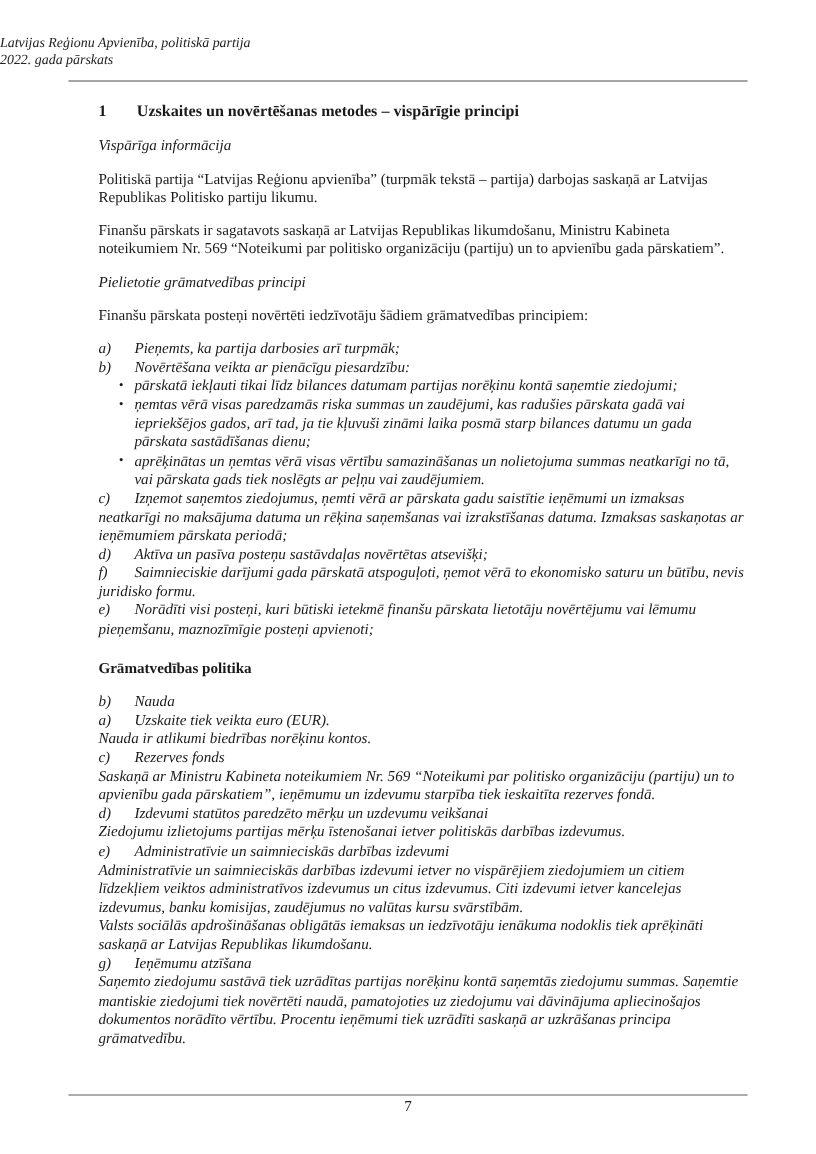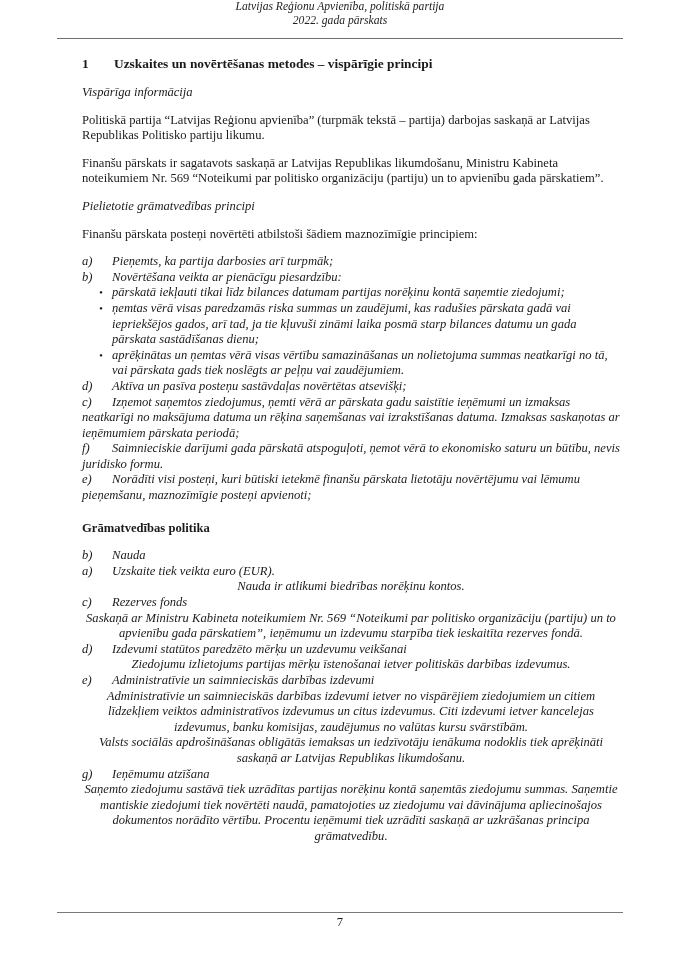--- a/index.html
+++ b/index.html
@@ -11,21 +11,21 @@
     font-family: "Liberation Serif", "DejaVu Serif", serif;
     font-size: 12.6px;
     line-height: 15.6px;
     position: relative;
     overflow: hidden;
   }
   .page { position: relative; width: 680px; height: 962px; }
 
   
   .doc-header {
-    text-align: center;
+    padding-top: 29px;
     font-style: italic;
     font-size: 11.6px;
     line-height: 14px;
     color: #222;
   }
   .rule {
     border: none;
     border-top: 1px solid #6e6e6e;
     margin: 10px 57px 0 57px;
   }
@@ -57,21 +57,21 @@
     position: relative;
     margin: 0 0 0 30px;
     padding-left: 0;
   }
   .bullet .marker {
     position: absolute;
     left: -13px;
     top: 0;
     font-size: 11px;
   }
-  .plain { margin: 0; text-align: center; }
+  .plain { margin: 0; }
   .bold-heading {
     font-size: 12.6px;
     font-weight: bold;
     margin: 17px 0 0 0;
     line-height: 15.6px;
   }
 
   
   .doc-footer {
     position: absolute;
@@ -106,32 +106,32 @@
   <div class="content">
 
     <h1 class="section-heading"><span class="num">1</span><span>Uzskaites un novērtēšanas metodes – vispārīgie principi</span></h1>
 
     <p class="italic-heading">Vispārīga informācija</p>
     <p class="para">Politiskā partija “Latvijas Reģionu apvienība” (turpmāk tekstā – partija) darbojas saskaņā ar Latvijas Republikas Politisko partiju likumu.</p>
 
     <p class="para">Finanšu pārskats ir sagatavots saskaņā ar Latvijas Republikas likumdošanu, Ministru Kabineta noteikumiem Nr. 569 “Noteikumi par politisko organizāciju (partiju) un to apvienību gada pārskatiem”.</p>
 
     <p class="italic-heading">Pielietotie grāmatvedības principi</p>
-    <p class="para">Finanšu pārskata posteņi novērtēti atbilstoši šādiem maznozīmīgie principiem:</p>
+    <p class="para">Finanšu pārskata posteņi novērtēti iedzīvotāju šādiem grāmatvedības principiem:</p>
 
     <div class="list">
       <p class="item"><span class="item-label">a)</span><span>Pieņemts, ka partija darbosies arī turpmāk;</span></p>
       <p class="item"><span class="item-label">b)</span><span>Novērtēšana veikta ar pienācīgu piesardzību:</span></p>
 
       <div class="bullet"><span class="marker">•</span><span>pārskatā iekļauti tikai līdz bilances datumam partijas norēķinu kontā saņemtie ziedojumi;</span></div>
       <div class="bullet"><span class="marker">•</span><span>ņemtas vērā visas paredzamās riska summas un zaudējumi, kas radušies pārskata gadā vai iepriekšējos gados, arī tad, ja tie kļuvuši zināmi laika posmā starp bilances datumu un gada pārskata sastādīšanas dienu;</span></div>
       <div class="bullet"><span class="marker">•</span><span>aprēķinātas un ņemtas vērā visas vērtību samazināšanas un nolietojuma summas neatkarīgi no tā, vai pārskata gads tiek noslēgts ar peļņu vai zaudējumiem.</span></div>
 
+      <p class="item"><span class="item-label">c)</span><span>Izņemot saņemtos ziedojumus, ņemti vērā ar pārskata gadu saistītie ieņēmumi un izmaksas neatkarīgi no maksājuma datuma un rēķina saņemšanas vai izrakstīšanas datuma. Izmaksas saskaņotas ar ieņēmumiem pārskata periodā;</span></p>
       <p class="item"><span class="item-label">d)</span><span>Aktīva un pasīva posteņu sastāvdaļas novērtētas atsevišķi;</span></p>
-      <p class="item"><span class="item-label">c)</span><span>Izņemot saņemtos ziedojumus, ņemti vērā ar pārskata gadu saistītie ieņēmumi un izmaksas neatkarīgi no maksājuma datuma un rēķina saņemšanas vai izrakstīšanas datuma. Izmaksas saskaņotas ar ieņēmumiem pārskata periodā;</span></p>
       <p class="item"><span class="item-label">f)</span><span>Saimnieciskie darījumi gada pārskatā atspoguļoti, ņemot vērā to ekonomisko saturu un būtību, nevis juridisko formu.</span></p>
       <p class="item"><span class="item-label">e)</span><span>Norādīti visi posteņi, kuri būtiski ietekmē finanšu pārskata lietotāju novērtējumu vai lēmumu pieņemšanu, maznozīmīgie posteņi apvienoti;</span></p>
     </div>
 
     <h2 class="bold-heading">Grāmatvedības politika</h2>
 
     <div class="list">
       <p class="item"><span class="item-label">b)</span><span>Nauda</span></p>
 
       <p class="item"><span class="item-label">a)</span><span>Uzskaite tiek veikta euro (EUR).</span></p>

